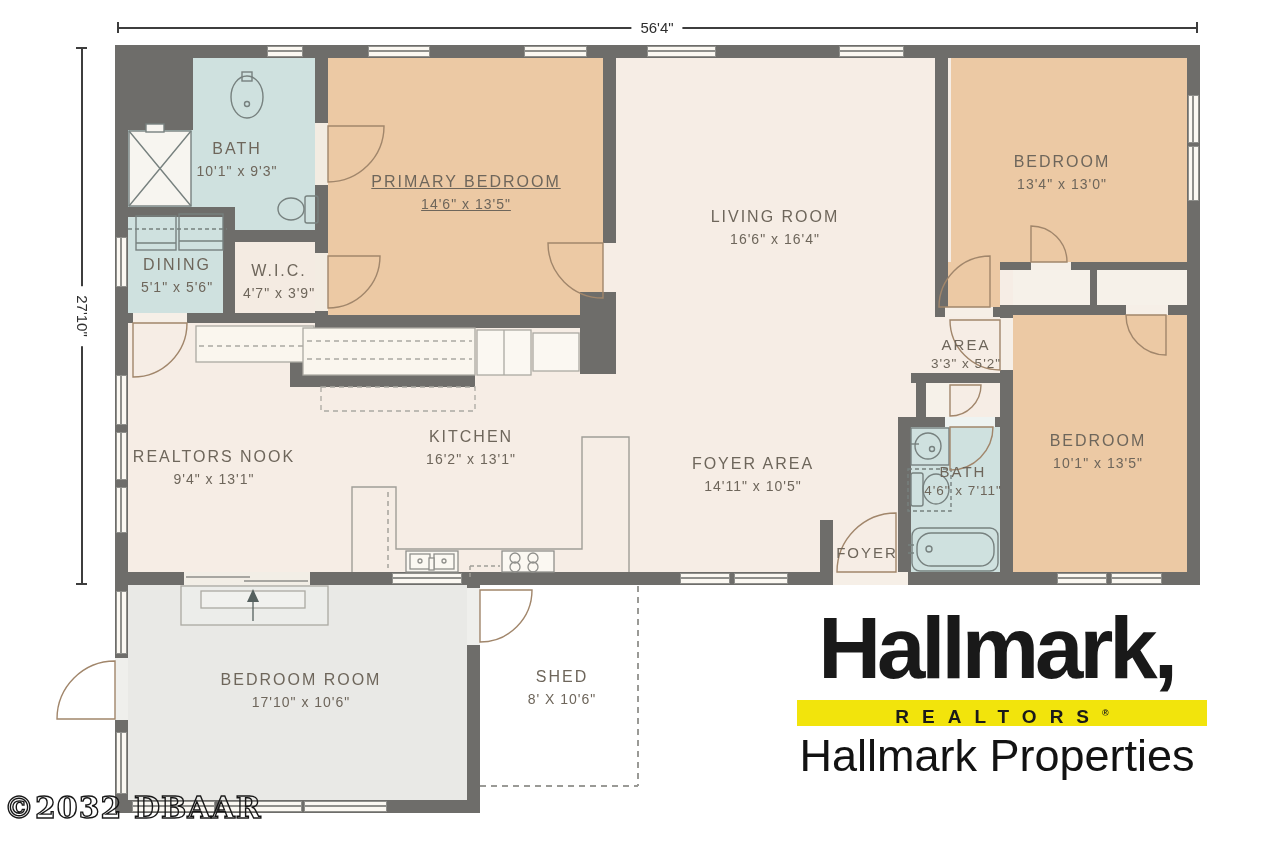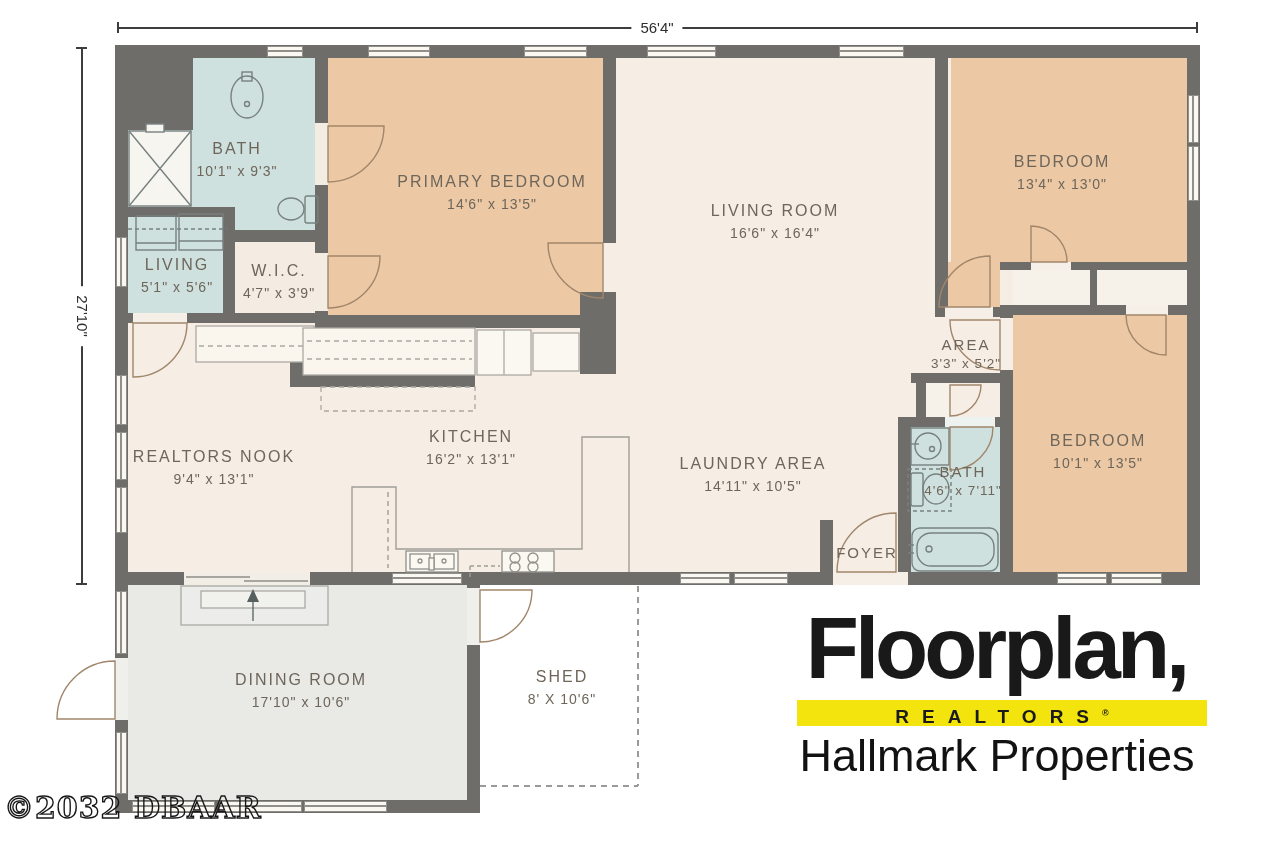--- a/index.html
+++ b/index.html
@@ -252,77 +252,77 @@
       <path d="M133,323 L187,323 A54,54 0 0 1 133,377 Z"></path>
       <path d="M480,590 L532,590 A52,52 0 0 1 480,642 Z"></path>
       <path d="M115,719 L115,661 A58,58 0 0 0 57,719 Z"></path>
     </g>
   </svg>
 
   <div class="room-label" style="left:237px;top:140px;">
     <div class="rn">BATH</div>
     <div class="rd">10'1" x 9'3"</div>
   </div>
-  <div class="room-label" style="left:492px;top:173px;">
+  <div class="room-label" style="left:466px;top:173px;text-decoration:underline;">
     <div class="rn">PRIMARY BEDROOM</div>
     <div class="rd">14'6" x 13'5"</div>
   </div>
-  <div class="room-label" style="left:775px;top:202px;">
+  <div class="room-label" style="left:775px;top:208px;">
     <div class="rn">LIVING ROOM</div>
     <div class="rd">16'6" x 16'4"</div>
   </div>
   <div class="room-label" style="left:1062px;top:153px;">
     <div class="rn">BEDROOM</div>
     <div class="rd">13'4" x 13'0"</div>
   </div>
   <div class="room-label" style="left:177px;top:256px;">
-    <div class="rn">LIVING</div>
+    <div class="rn">DINING</div>
     <div class="rd">5'1" x 5'6"</div>
   </div>
   <div class="room-label" style="left:279px;top:262px;">
     <div class="rn">W.I.C.</div>
     <div class="rd">4'7" x 3'9"</div>
   </div>
   <div class="room-label" style="left:214px;top:448px;">
     <div class="rn">REALTORS NOOK</div>
     <div class="rd">9'4" x 13'1"</div>
   </div>
   <div class="room-label" style="left:471px;top:428px;">
     <div class="rn">KITCHEN</div>
     <div class="rd">16'2" x 13'1"</div>
   </div>
   <div class="room-label" style="left:753px;top:455px;">
-    <div class="rn">LAUNDRY AREA</div>
+    <div class="rn">FOYER AREA</div>
     <div class="rd">14'11" x 10'5"</div>
   </div>
   <div class="room-label" style="left:966px;top:336px;">
     <div class="rn" style="font-size:15px;">AREA</div>
     <div class="rd" style="font-size:13.5px;margin-top:3px;">3'3" x 5'2"</div>
   </div>
   <div class="room-label" style="left:963px;top:463px;">
     <div class="rn" style="font-size:15px;">BATH</div>
     <div class="rd" style="font-size:13.5px;margin-top:3px;">4'6" x 7'11"</div>
   </div>
   <div class="room-label" style="left:1098px;top:432px;">
     <div class="rn">BEDROOM</div>
     <div class="rd">10'1" x 13'5"</div>
   </div>
   <div class="room-label" style="left:867px;top:544px;">
     <div class="rn" style="font-size:15px;">FOYER</div>
   </div>
   <div class="room-label" style="left:301px;top:671px;">
-    <div class="rn">DINING ROOM</div>
+    <div class="rn">BEDROOM ROOM</div>
     <div class="rd">17'10" x 10'6"</div>
   </div>
   <div class="room-label" style="left:562px;top:668px;">
     <div class="rn">SHED</div>
     <div class="rd">8' X 10'6"</div>
   </div>
 
-  <div id="brand-name">Floorplan,</div>
+  <div id="brand-name">Hallmark,</div>
   <div id="office-name">Hallmark Properties</div>
   <div id="realtors-bar" style="background:#f2e40c;">
     <span class="rt"><span>REALTORS</span><sup>®</sup></span>
   </div>
 
   <div id="copyright">©2032 DBAAR</div>
 
 </div>
 
 </body></html>

